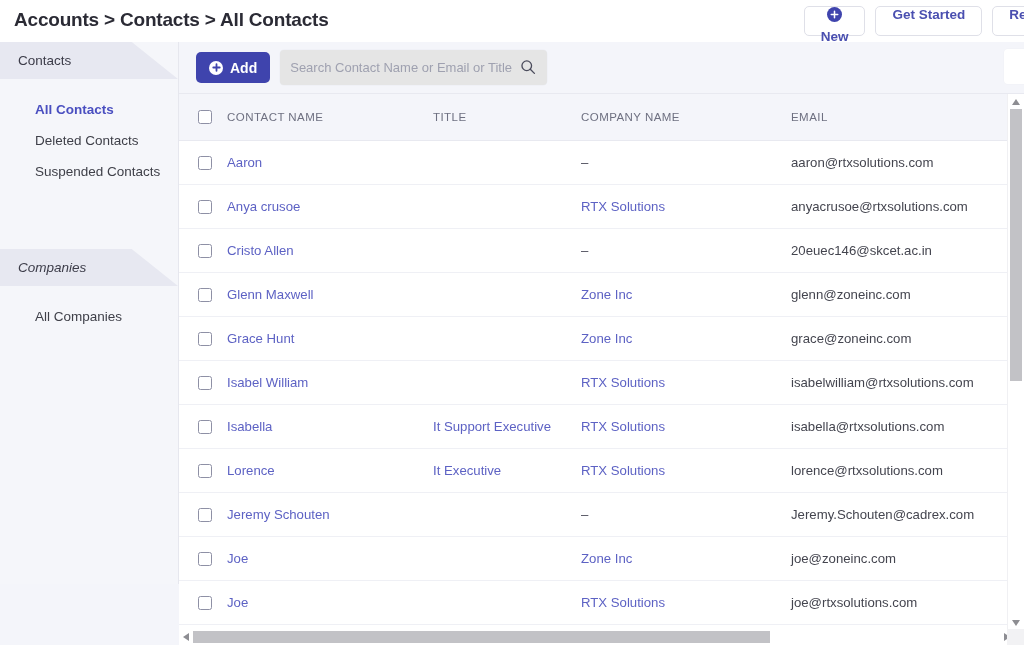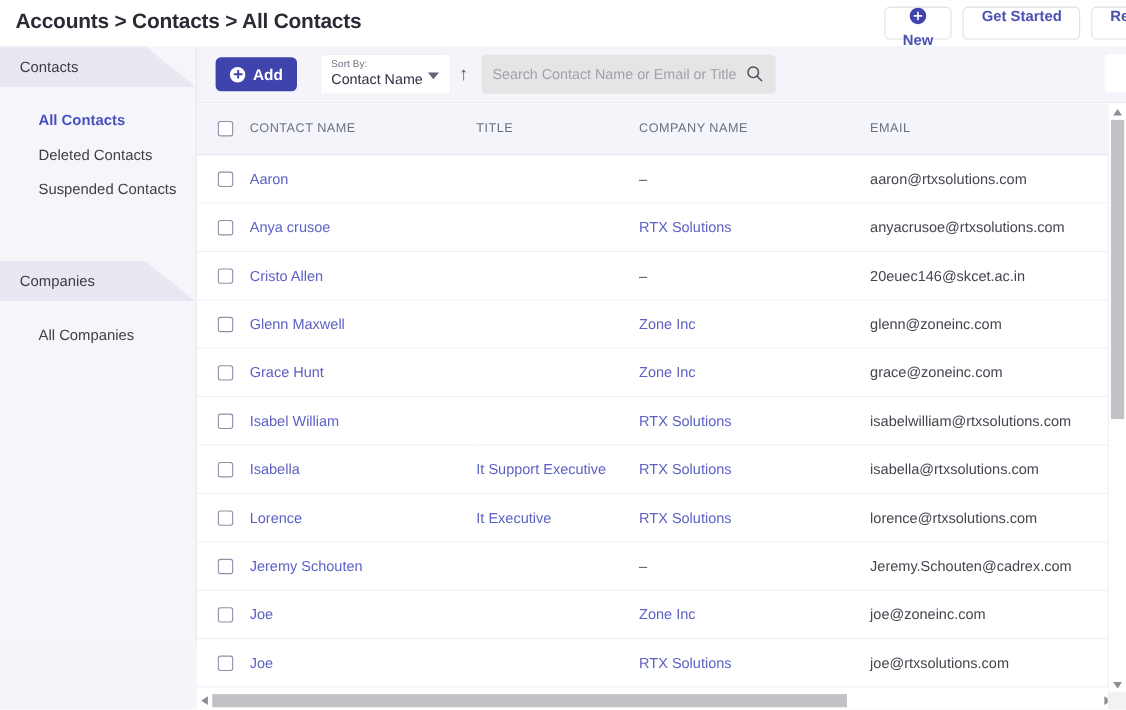--- a/index.html
+++ b/index.html
@@ -107,21 +107,21 @@
     height: 37px;
     background: linear-gradient(135deg,#e7e8f1 0%, #e7e8f1 100%);
     display: flex;
     align-items: center;
     padding-left: 18px;
     font-size: 13.5px;
     color: #3c3c49;
     box-sizing: border-box;
     clip-path: polygon(0 0, 74% 0, 100% 100%, 0 100%);
   }
-  .ribbon.second { margin-top: 4px; }
+  .ribbon.second { margin-top: 16px; font-style: italic; }
   .nav-list { padding: 0; margin: 0; }
   .nav-item {
     height: 31px;
     display: flex;
     align-items: center;
     padding-left: 35px;
     font-size: 13.5px;
     color: #3f4049;
     cursor: pointer;
     box-sizing: border-box;
@@ -451,28 +451,20 @@
 
         <button class="add-btn">
           <span class="pc">
             <svg width="9" height="9" viewBox="0 0 10 10">
                 <path d="M5 1.4v7.2M1.4 5h7.2" stroke="#3f44ad" stroke-width="2" stroke-linecap="round"></path>
               </svg>
           </span>
           <span>Add</span>
         </button>
 
-        <div class="sortwrap">
-          <div class="sortbox">
-            <span class="sort-label">Sort By:</span>
-            <span class="sort-value">Contact Name</span>
-            <span class="caret"></span>
-          </div>
-          <span class="sort-dir">↑</span>
-        </div>
 
         <div class="searchbox">
           <input type="text" placeholder="Search Contact Name or Email or Title" style="">
           <span class="search-icon">
             <svg width="16" height="16" viewBox="0 0 18 18">
               <circle cx="7.6" cy="7.6" r="5.4" fill="none" stroke="#4b4c5c" stroke-width="1.5"></circle>
               <path d="M11.6 11.6L16.2 16.2" stroke="#4b4c5c" stroke-width="1.5" stroke-linecap="round"></path>
             </svg>
           </span>
         </div>

